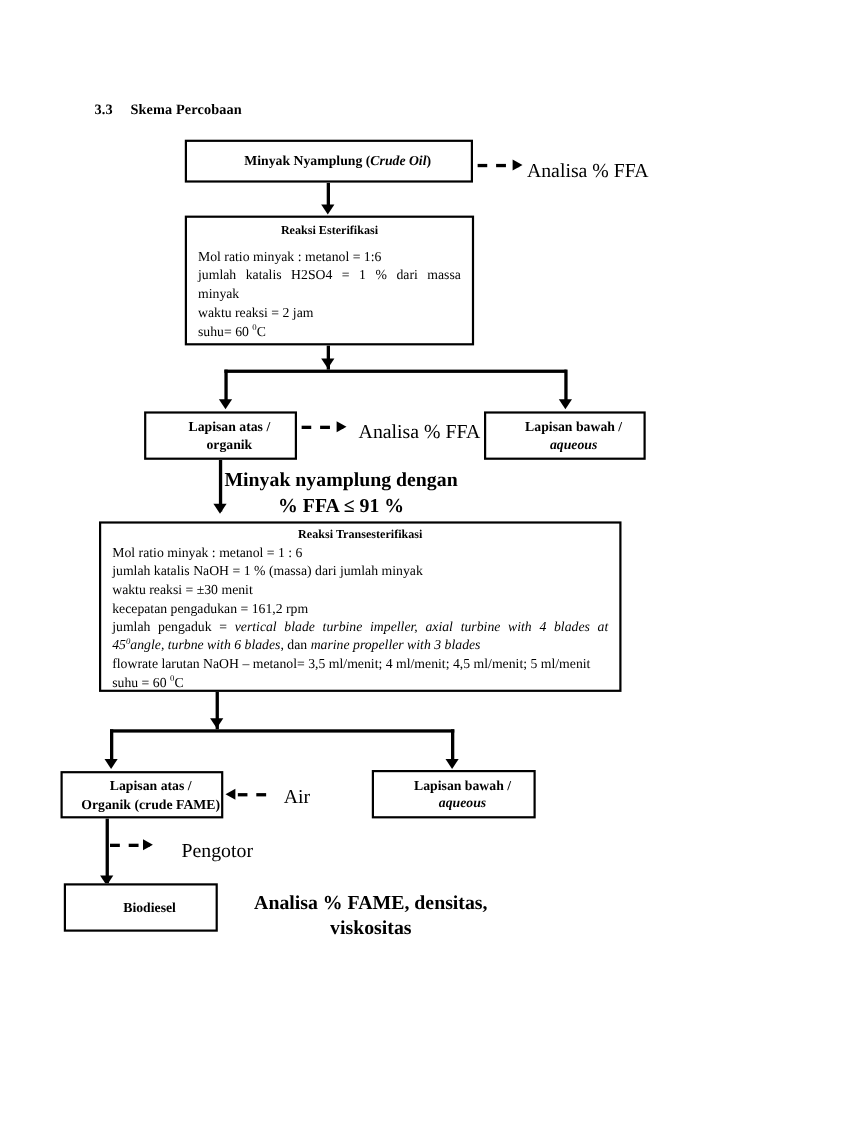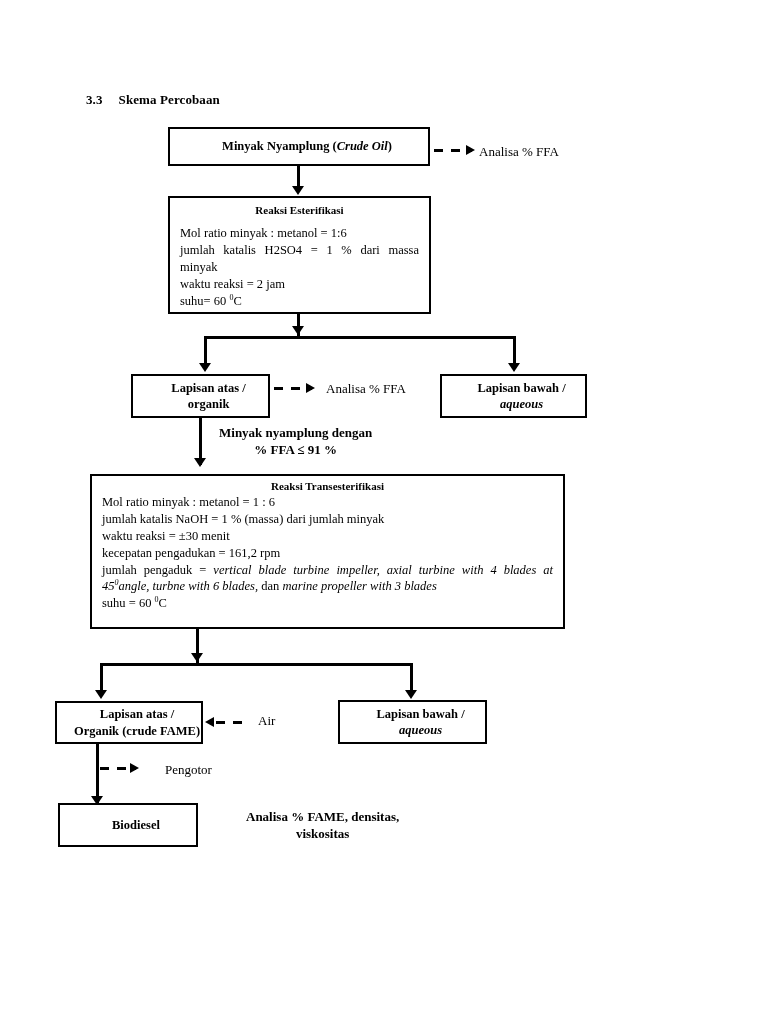--- a/index.html
+++ b/index.html
@@ -133,27 +133,27 @@
     height: 3px;
     z-index: 2;
     background-image: linear-gradient(to right, #000 0 9px, transparent 9px 17px);
     background-repeat: repeat-x;
     background-size: 17px 3px;
   }
 
   
   .label {
     position: absolute;
-    font-size: 13px;
+    font-size: 18px;
     line-height: 1.3;
     white-space: nowrap;
     z-index: 2;
   }
   .label.bold { font-weight: bold; }
-  .label.center { text-align: center; margin-left: 15px; }
+  .label.center { text-align: center; }
 </style>
 </head>
 <body>
 
 <div id="canvas">
 
   <div class="section-heading" style="left:86px; top:92px;">
     <span class="num">3.3</span><span>Skema Percobaan</span>
   </div>
 
@@ -209,20 +209,21 @@
   </div>
 
   <div class="detail-box" style="left:90px; top:474px; width:475px; height:155px; padding:4px 10px 6px 10px;">
     <div class="detail-title">Reaksi Transesterifikasi</div>
     <div class="detail-body">
       <p>Mol ratio minyak : metanol = 1 : 6</p>
       <p>jumlah katalis NaOH = 1 % (massa) dari jumlah minyak</p>
       <p>waktu reaksi = ±30 menit</p>
       <p>kecepatan pengadukan = 161,2 rpm</p>
       <p class="just"><span>jumlah pengaduk =  </span><span class="ital">vertical blade turbine impeller, axial turbine with 4 blades at 45</span><span class="sup ital">0</span><span class="ital">angle, turbne with 6 blades,</span><span> dan </span><span class="ital">marine propeller with 3 blades</span></p>
+      <p>flowrate larutan NaOH – metanol= 3,5 ml/menit; 4 ml/menit; 4,5 ml/menit; 5 ml/menit</p>
       <p><span>suhu = 60 </span><span class="sup">0</span><span>C</span></p>
     </div>
   </div>
 
   <div class="vline" style="left:196px; top:629px; height:34px;"></div>
   <div class="arrowhead-down" style="left:191px; top:653px;"></div>
   <div class="hline" style="left:100px; top:663px; width:313px;"></div>
   <div class="vline" style="left:100px; top:663px; height:30px;"></div>
   <div class="arrowhead-down" style="left:95px; top:690px;"></div>
   <div class="vline" style="left:410px; top:663px; height:30px;"></div>

